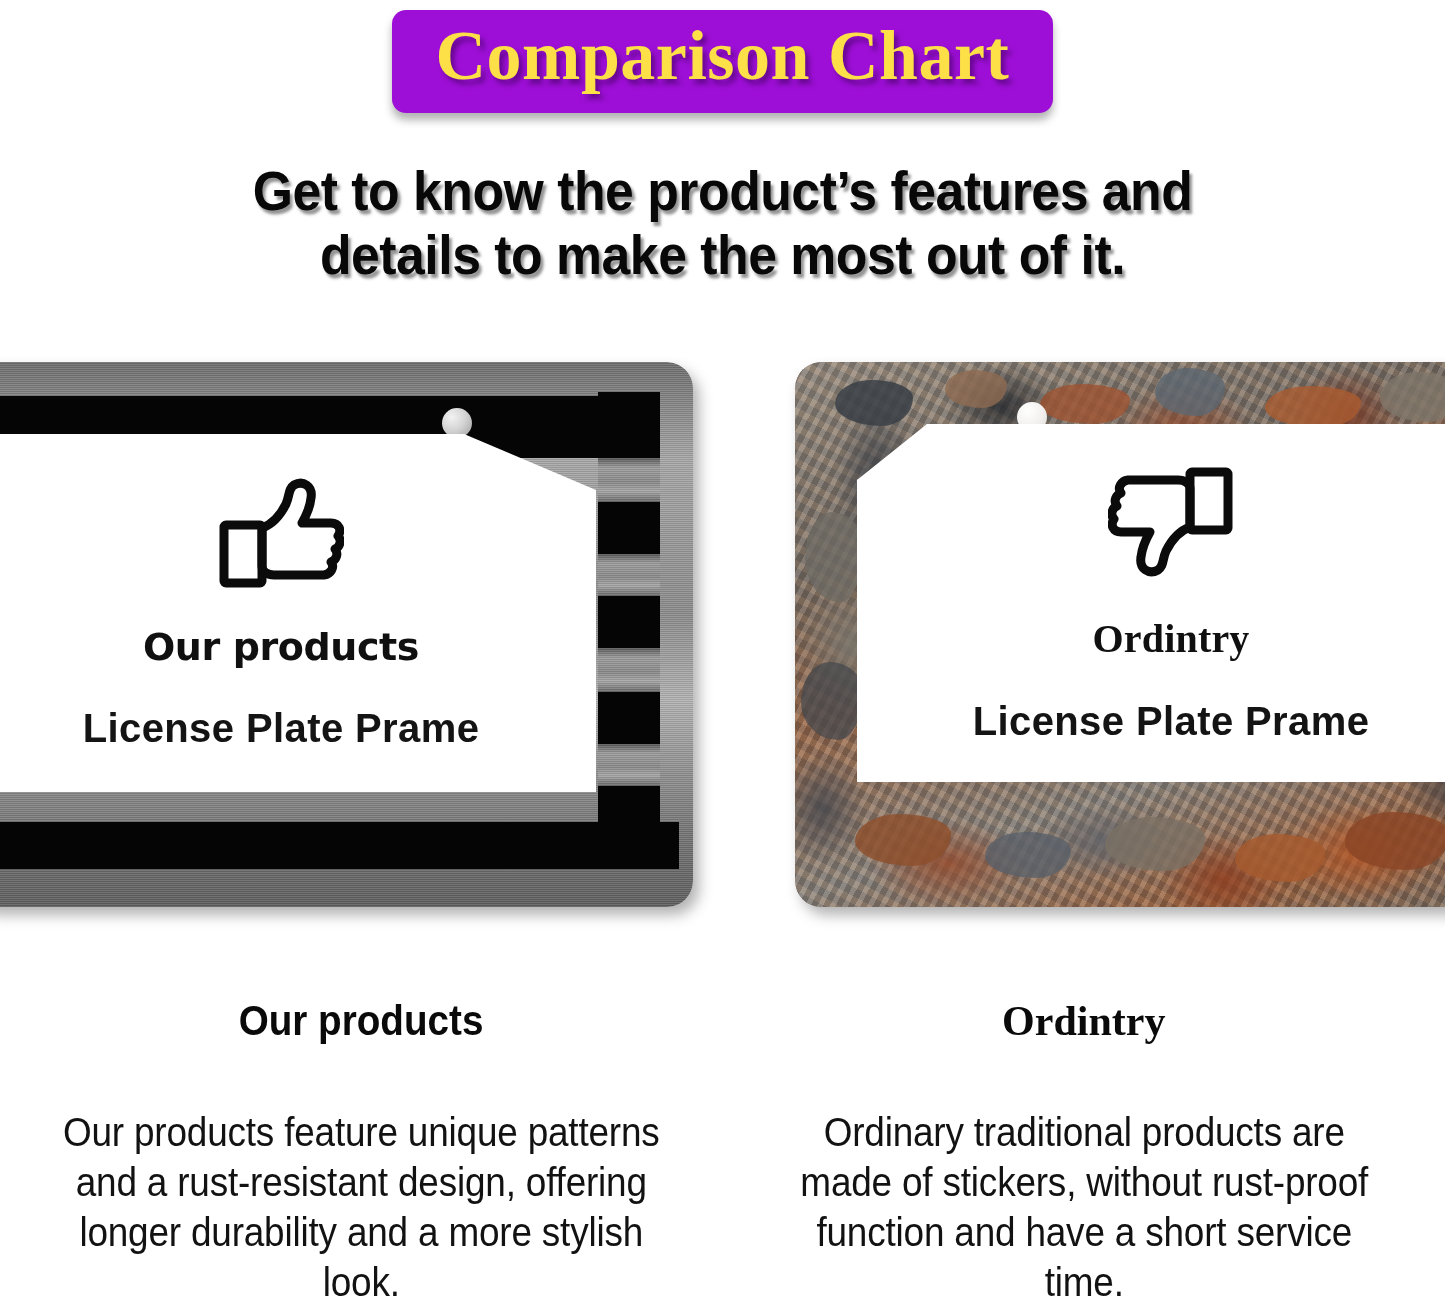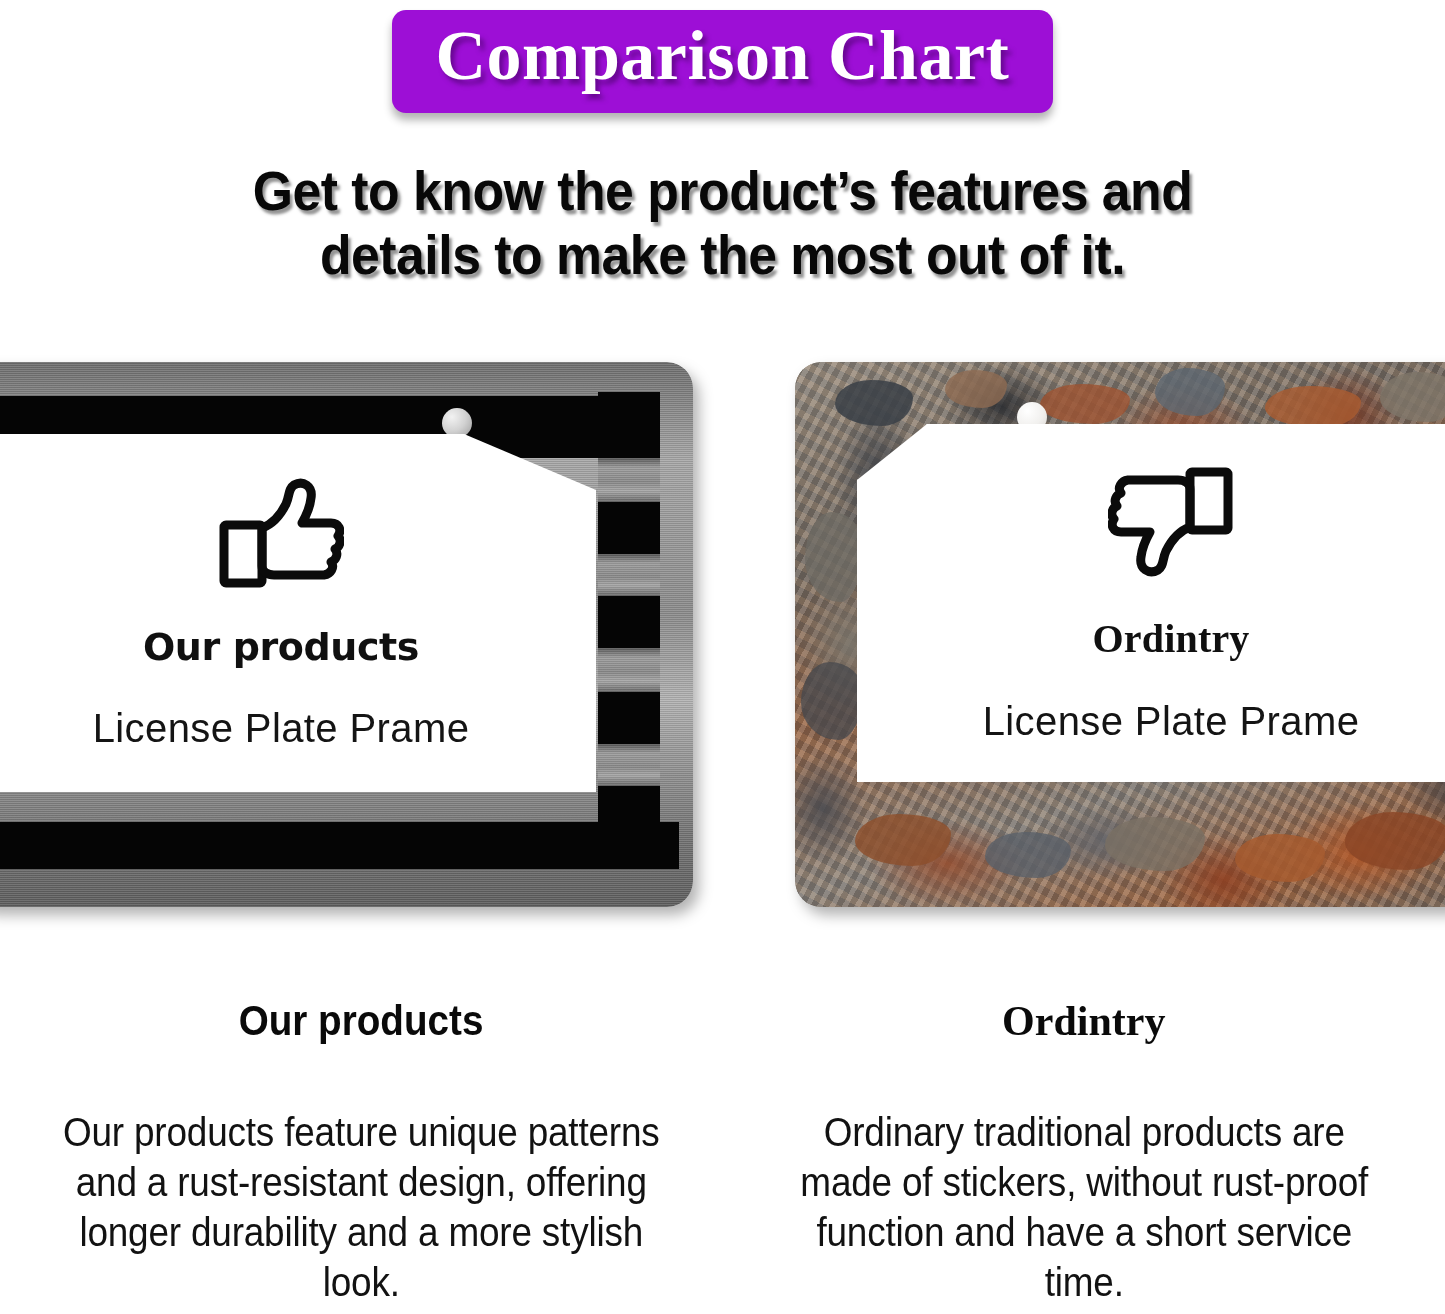--- a/index.html
+++ b/index.html
@@ -19,21 +19,21 @@
     background:#9d0fd6;
     border-radius:14px;
     padding:6px 44px 16px 44px;
     box-shadow:0 7px 9px rgba(0,0,0,.30);
   }
   .banner-title{
     font-family:"Liberation Serif", serif;
     font-weight:bold;
     font-size:70px;
     line-height:1.15;
-    color:#ffffff;
+    color:#fde047;
     letter-spacing:.5px;
     text-shadow:4px 5px 5px rgba(60,0,90,.55);
     white-space:nowrap;
   }
 
   
   .subtitle{
     position:absolute; left:0; top:160px; width:1445px;
     text-align:center;
     font-family:"Liberation Sans Narrow","Liberation Sans",sans-serif;
@@ -131,21 +131,21 @@
   .win-head.sans{
     font-family:"DejaVu Sans","Liberation Sans",sans-serif;
     font-size:38px; letter-spacing:-.4px;
   }
   .win-head.serif{
     font-family:"Liberation Serif",serif;
     font-size:40px; letter-spacing:.2px;
   }
   .win-sub{
     font-family:"Liberation Sans",sans-serif;
-    font-weight:400;
+    font-weight:700;
     font-size:40px;
     color:#141414;
     letter-spacing:.4px;
     line-height:1;
   }
 
   
   .thumb-icon{ display:block; }
 
   

